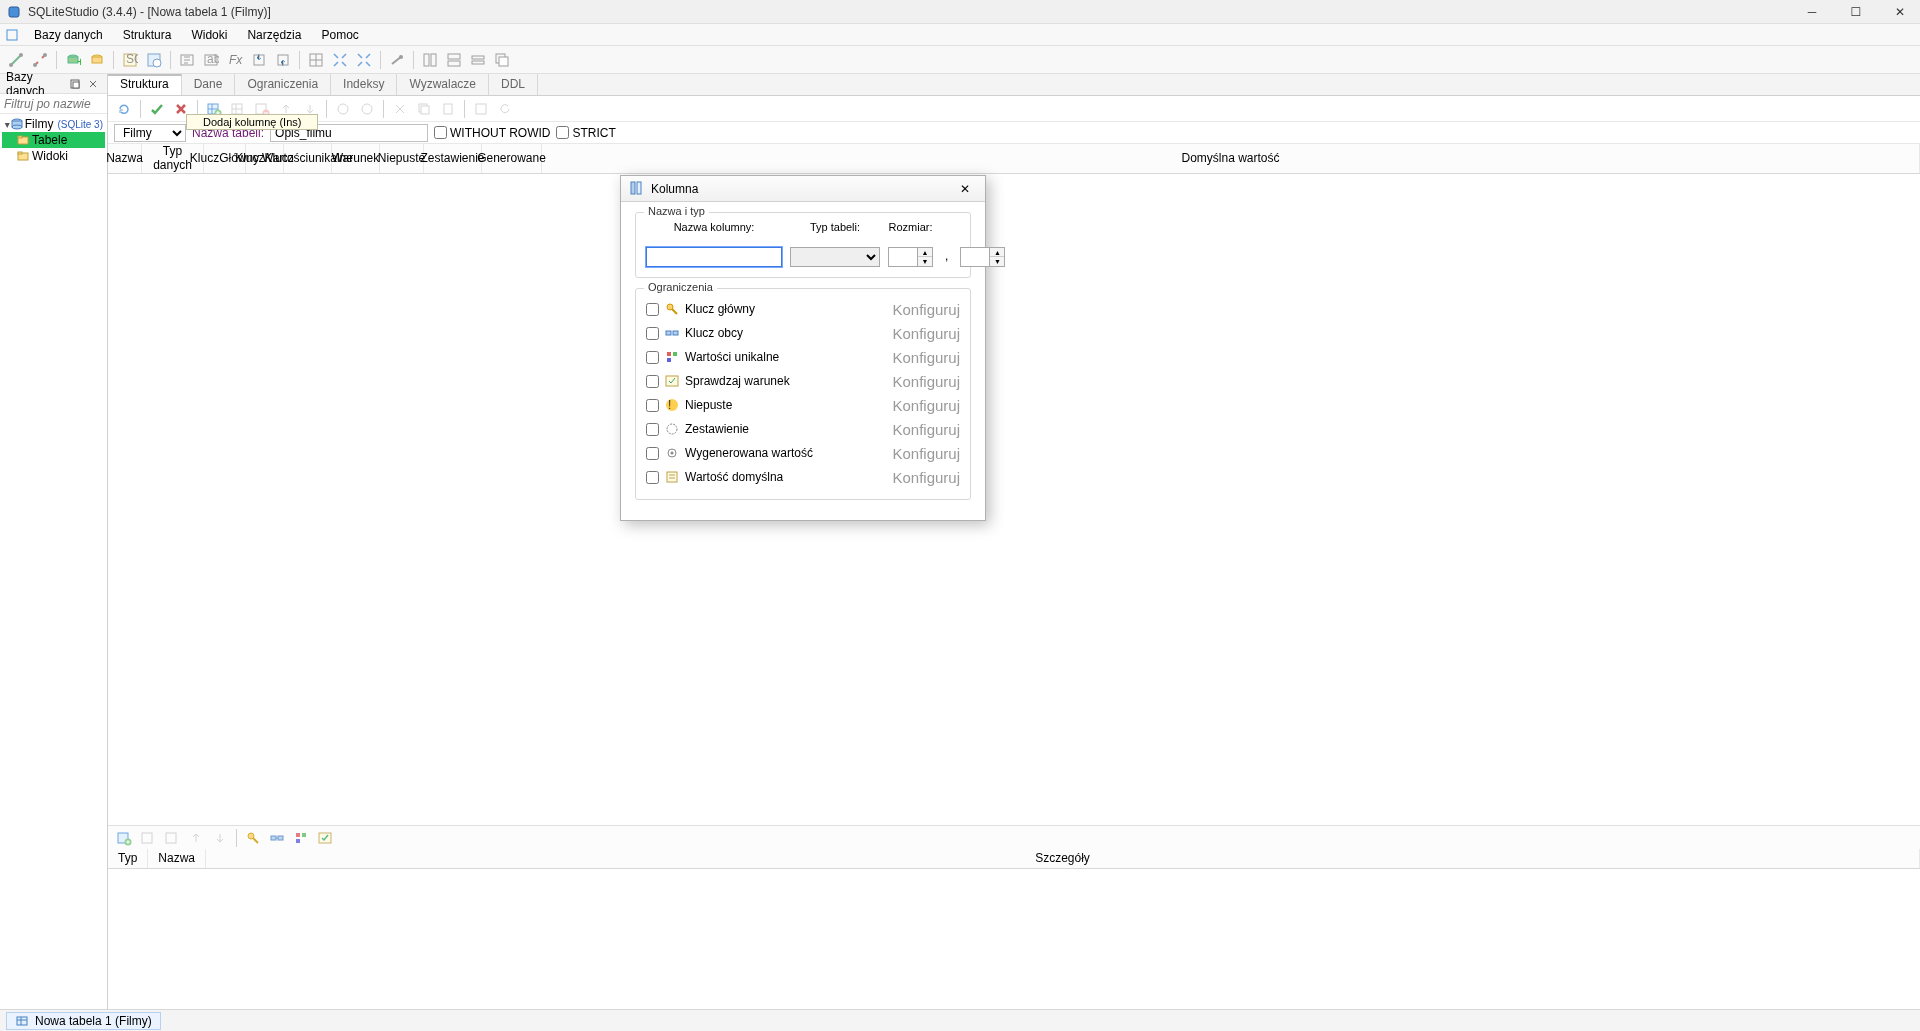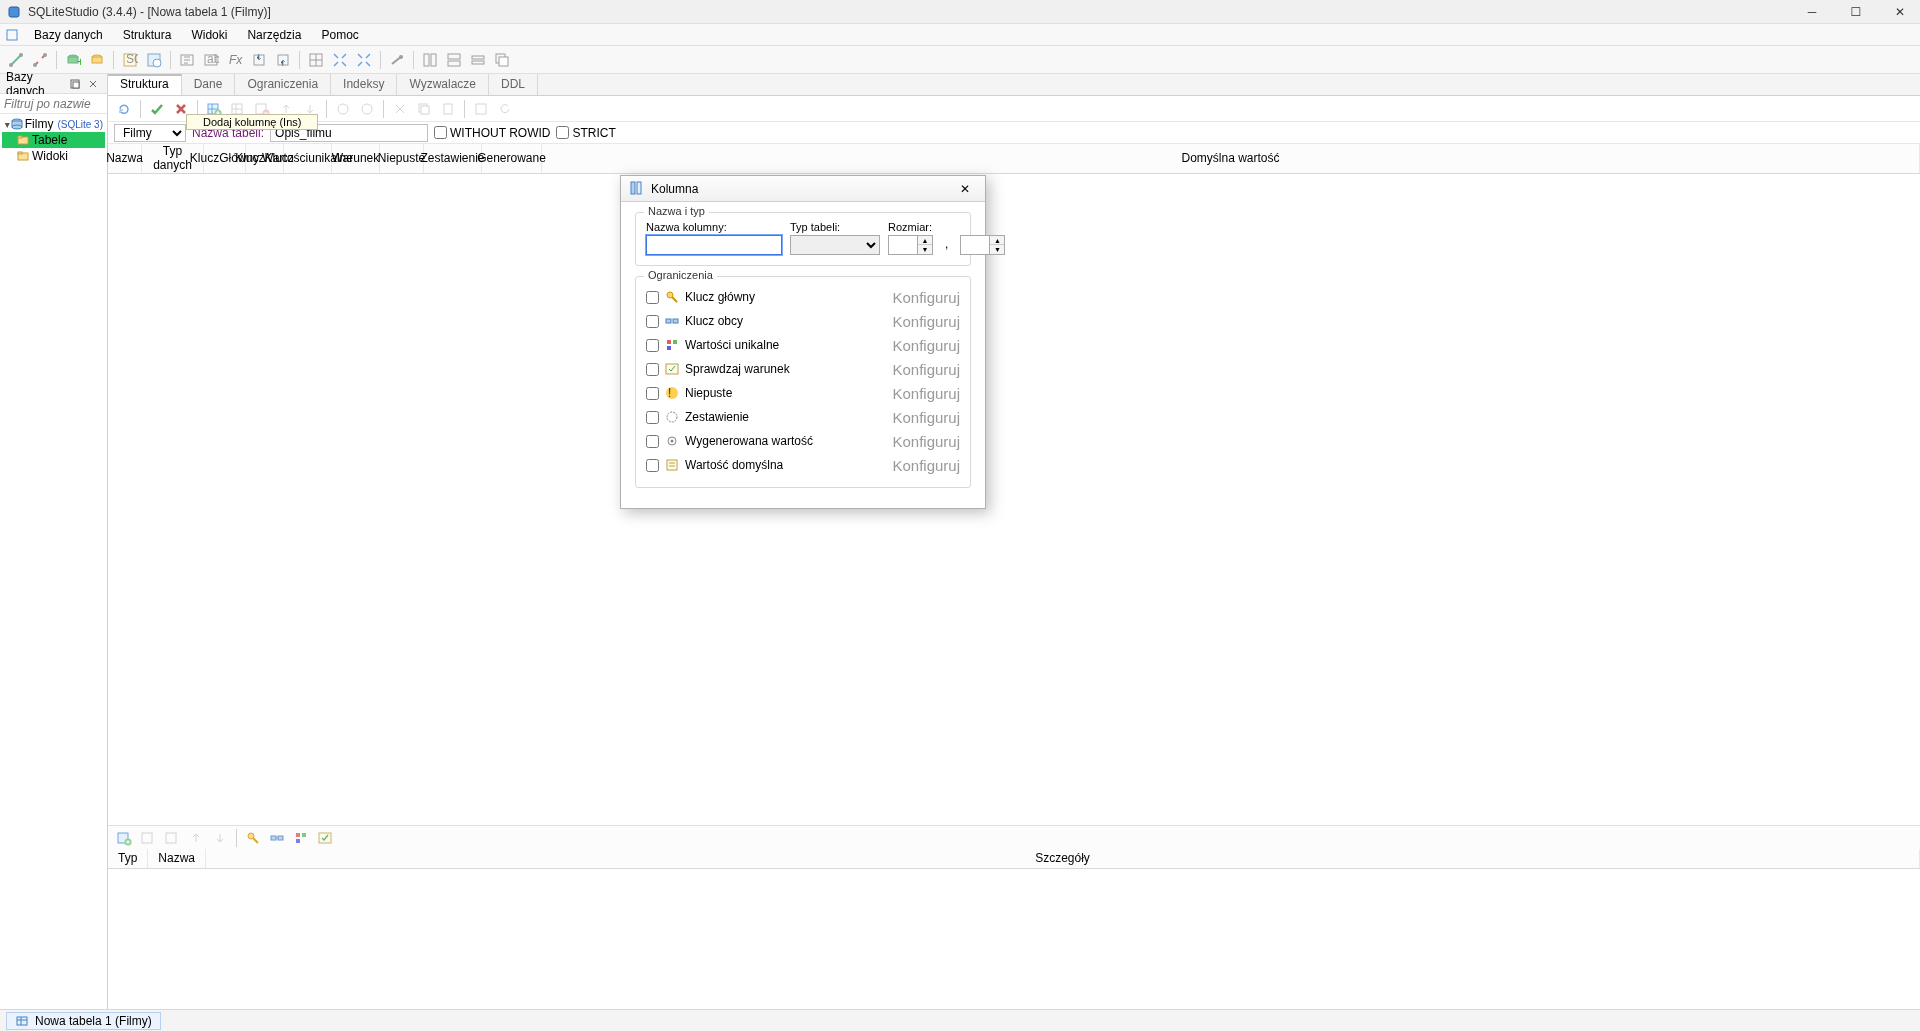--- a/index.html
+++ b/index.html
@@ -93,21 +93,21 @@
 .dialog-backdrop { position: absolute; left:0; top:0; right:0; bottom:0; pointer-events:none; }
 .dialog { position: absolute; left: 620px; top: 175px; width: 366px; background: #fff; border: 1px solid #b0b0b0; box-shadow: 4px 4px 14px rgba(0,0,0,0.25); pointer-events:auto; }
 .dialog-title { height: 26px; display:flex; align-items:center; padding: 0 8px; background: linear-gradient(#fdfdfd,#f0f0f0); border-bottom:1px solid #d0d0d0;justify-content:center; }
 .dialog-title .dlg-icon { width:16px; height:16px; margin-right:6px; }
 .dialog-title .dlg-close { margin-left:auto; width:24px; height:20px; display:flex; align-items:center; justify-content:center; cursor:pointer; }
 .dialog-body { padding: 10px 14px 10px 14px; }
 .grp { border: 1px solid #d8d8d8; border-radius: 3px; padding: 8px 10px 10px 10px; margin-bottom: 10px; position: relative; }
 .grp-title { position: absolute; top: -8px; left: 8px; background: #fff; padding: 0 4px; font-size: 11px; color:#333; }
 .field-row { display:flex; gap: 8px; align-items:flex-end; }
 .field { display:flex; flex-direction:column; }
-.field label { font-size: 11px; margin-bottom: 2px; }
+.field label { font-size: 11px; margin-bottom: 14px; text-align: center; }
 .field input, .field select { border:1px solid #a8a8a8; height: 20px; padding: 0 3px; }
 .f-name input { width: 136px; border-color:#3b78e7; outline:1px solid #76a9ff; }
 .f-type select { width: 90px; }
 .f-size input { width: 30px; text-align:right; }
 .spinner { display:flex; }
 .spinner .sp-btns { display:flex; flex-direction:column; border:1px solid #a8a8a8; border-left:none; }
 .spinner .sp-btns span { width:14px; height:9px; font-size:7px; line-height:9px; text-align:center; background:#f4f4f4; border-bottom:1px solid #ccc; cursor:pointer; }
 .spinner .sp-btns span:last-child { border-bottom:none; }
 .comma-sep { padding: 0 4px 4px 4px; }
 

